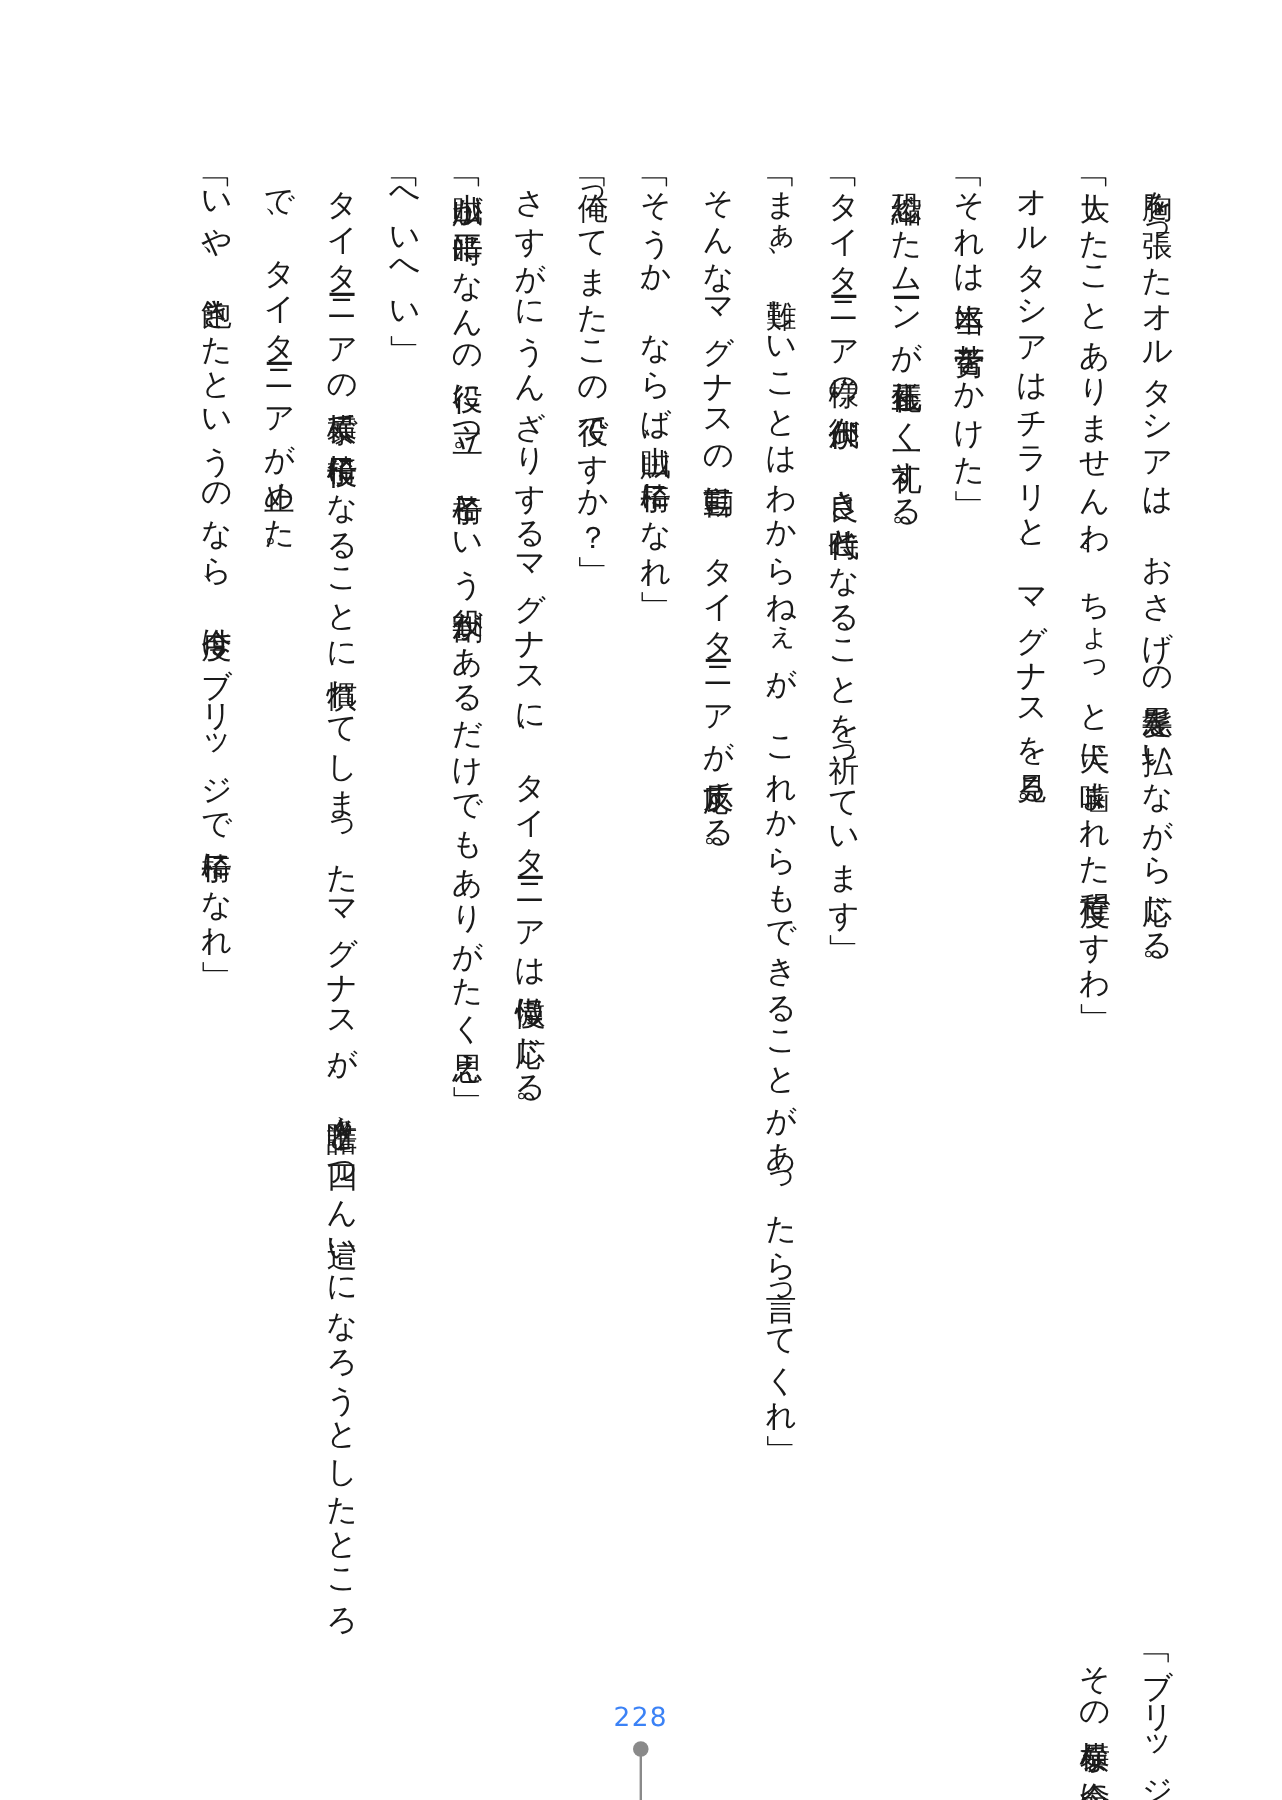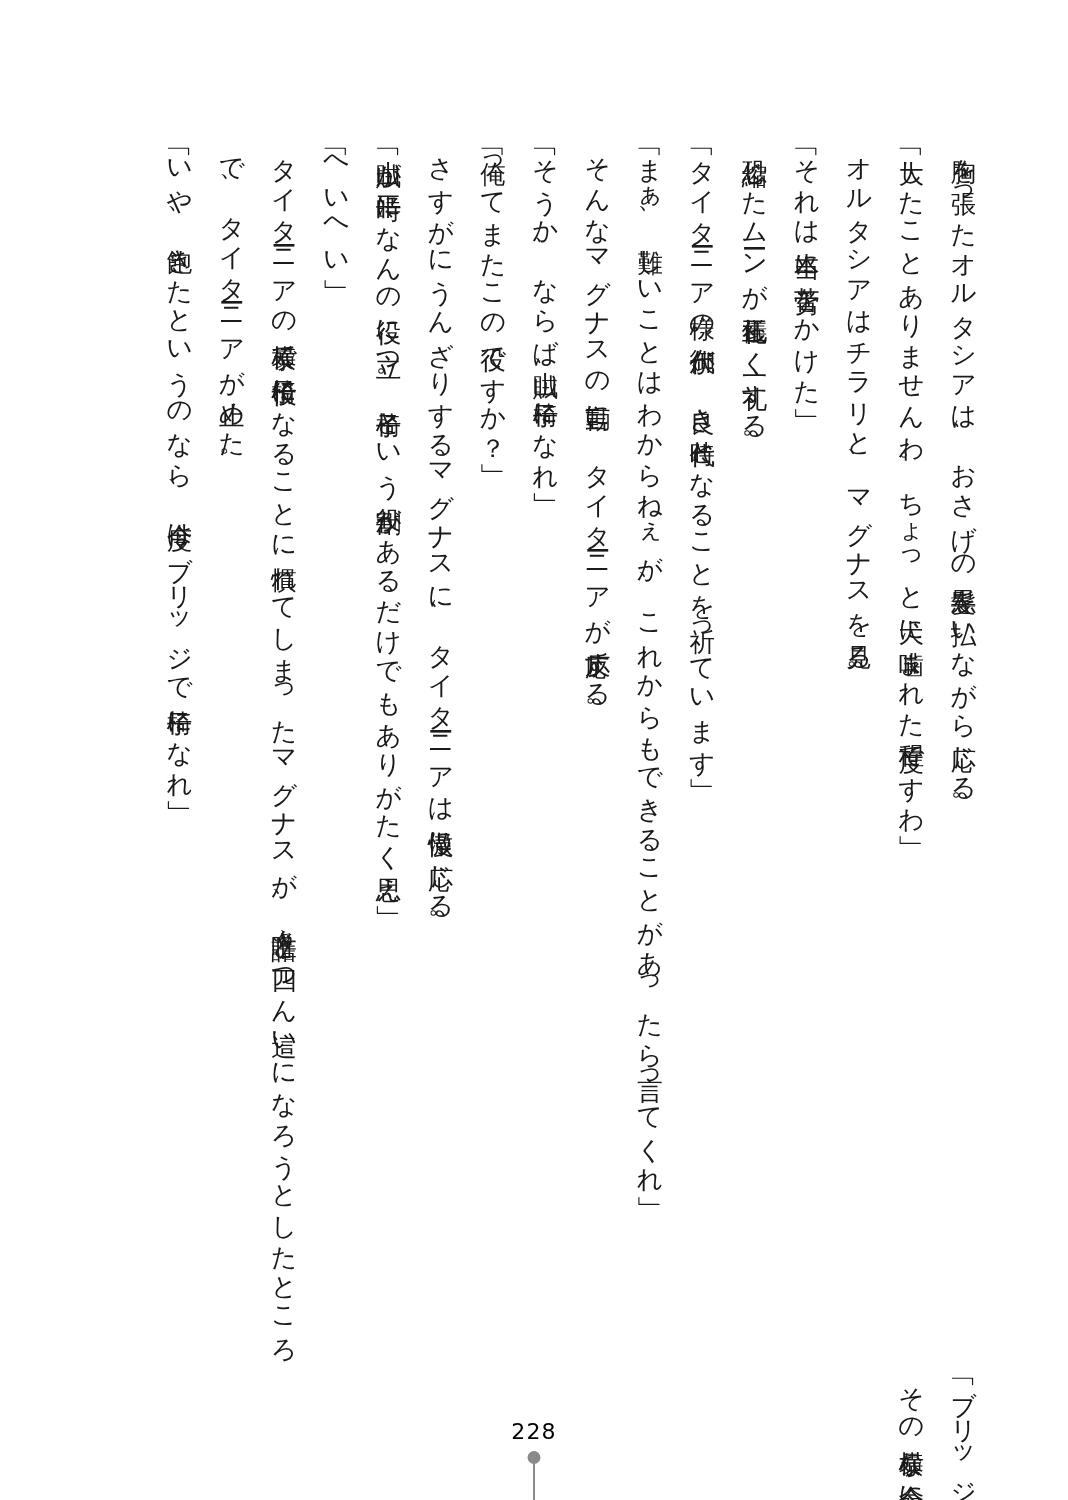--- a/index.html
+++ b/index.html
@@ -42,21 +42,21 @@
     font-weight: 400;
   }
 
   .page-number {
     position: absolute;
     bottom: 56px;
     left: 0;
     right: 0;
     text-align: center;
     font-size: 22px;
-    color: #000000;
+    color: #3b82f6;
     font-family: "DejaVu Sans", "Liberation Sans", sans-serif;
     letter-spacing: 0.05em;
   }
 
   .spine-mark {
     position: absolute;
     bottom: 0;
     left: 50%;
     transform: translateX(-50%);
     width: 2px;

